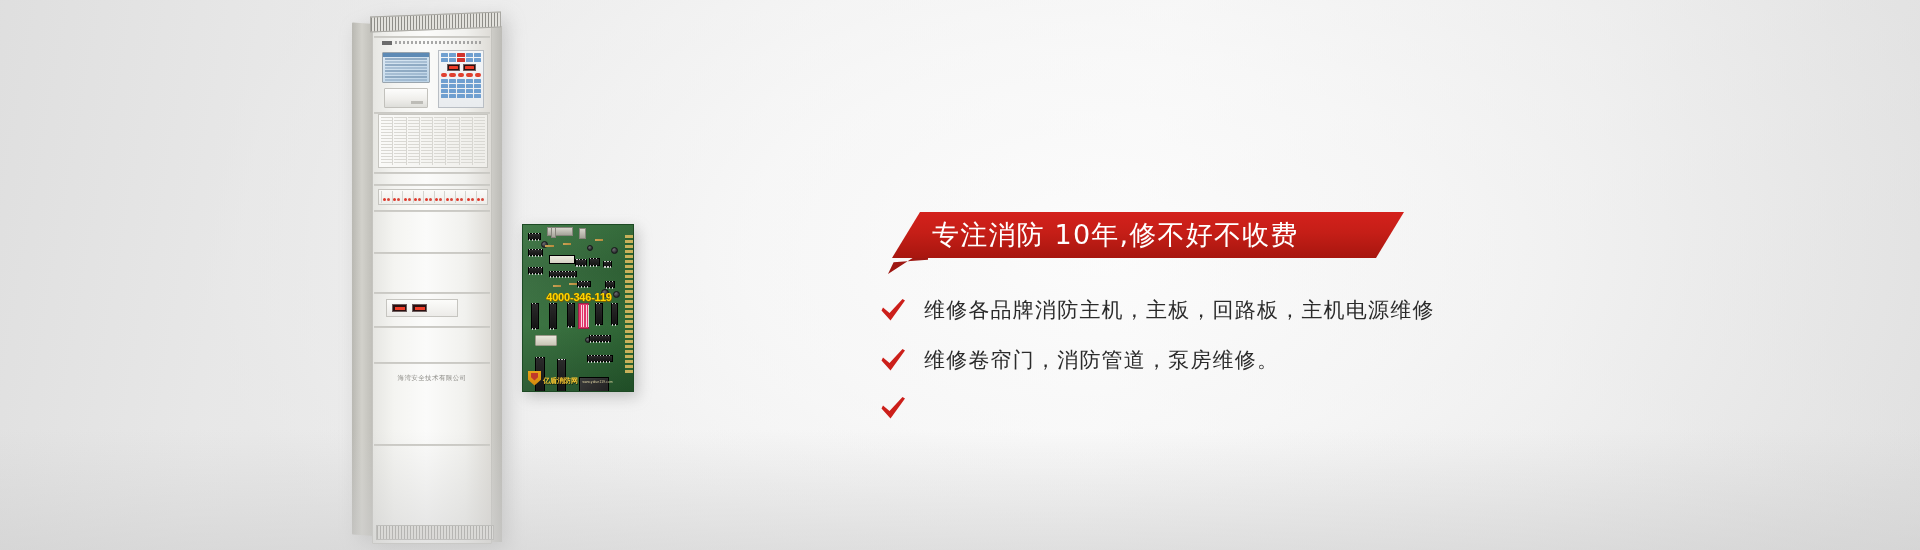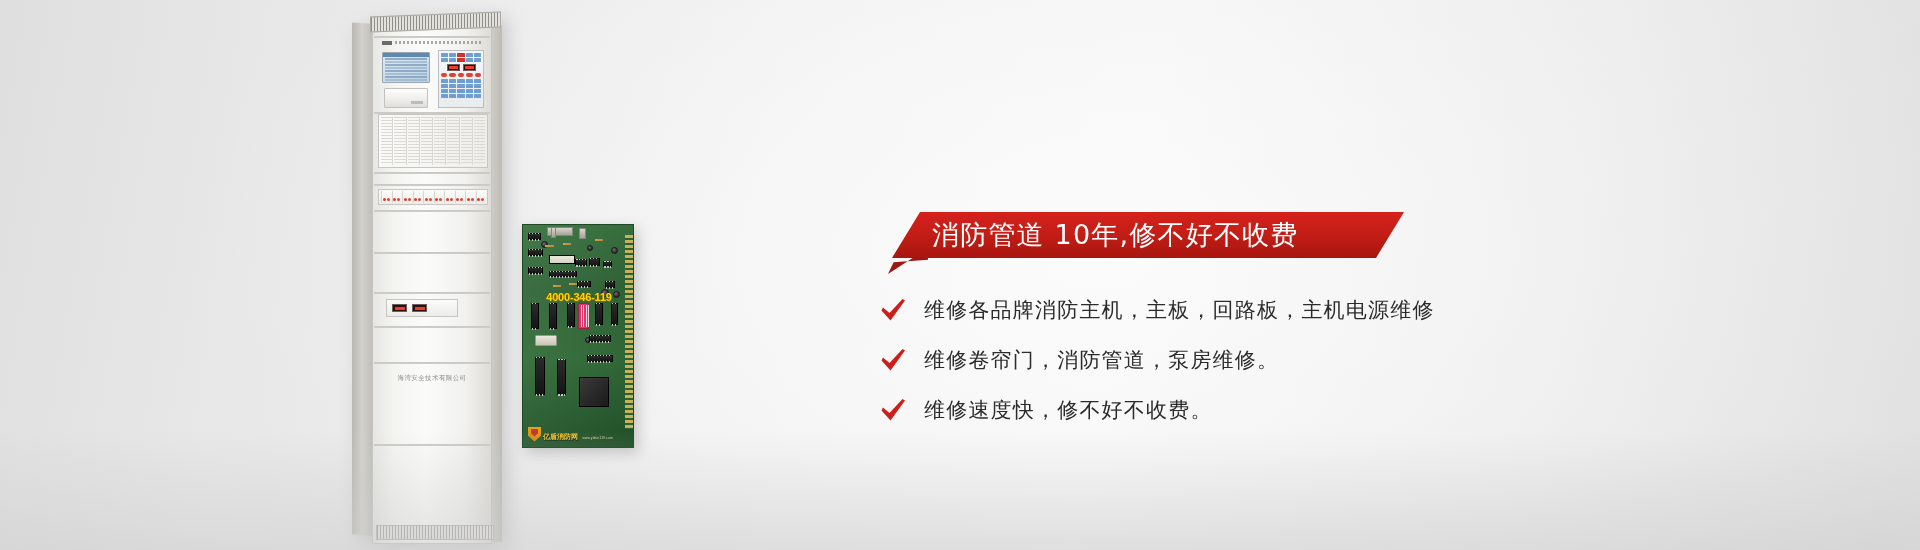--- a/index.html
+++ b/index.html
@@ -229,21 +229,21 @@
     font-size: 6.5px;
     color: #8e8d88;
     letter-spacing: .4px;
     white-space: nowrap;
   }
 
   
   .pcb-wrap {
     position: absolute;
     left: 522px; top: 224px;
-    width: 112px; height: 224px;
+    width: 112px; height: 168px;
     transform: none;
     filter: drop-shadow(4px 5px 7px rgba(110,110,110,.35));
   }
   .pcb {
     position: absolute; inset: 0;
     background:
       linear-gradient(118deg, rgba(255,255,255,.10) 0%, rgba(0,0,0,.12) 100%),
       linear-gradient(to bottom, #2e6b35 0%, #2a6231 28%, #306e37 60%, #24582c 100%);
     border: 1px solid #1d4a24;
     overflow: hidden;
@@ -637,21 +637,21 @@
           <span class="l2">www.yidun119.com</span>
         </span>
       </div>
     </div>
   </div>
 
 
   <div class="ribbon-wrap">
     <div class="ribbon-tail"></div>
     <div class="ribbon">
-      <span class="ribbon-text">消防管道 10年,修不好不收费</span>
+      <span class="ribbon-text">专注消防 10年,修不好不收费</span>
     </div>
   </div>
 
   <div class="bullets">
 
     <div class="bullet">
       <svg class="check" viewBox="0 0 26 24">
         <path d="M1.5 12.5 L3 9.5 L9.5 15 L22.5 1 L25 2.5 L10.5 22.5 Z" fill="#cc1f1a"></path>
       </svg>
       <span class="bullet-text">维修各品牌消防主机，主板，回路板，主机电源维修</span>
@@ -661,18 +661,17 @@
       <svg class="check" viewBox="0 0 26 24">
         <path d="M1.5 12.5 L3 9.5 L9.5 15 L22.5 1 L25 2.5 L10.5 22.5 Z" fill="#cc1f1a"></path>
       </svg>
       <span class="bullet-text">维修卷帘门，消防管道，泵房维修。</span>
     </div>
 
     <div class="bullet">
       <svg class="check" viewBox="0 0 26 24">
         <path d="M1.5 12.5 L3 9.5 L9.5 15 L22.5 1 L25 2.5 L10.5 22.5 Z" fill="#cc1f1a"></path>
       </svg>
-      <span class="bullet-text">维修速度快，修不好不收费。</span>
     </div>
 
   </div>
 
 </div>
 
 </body></html>

